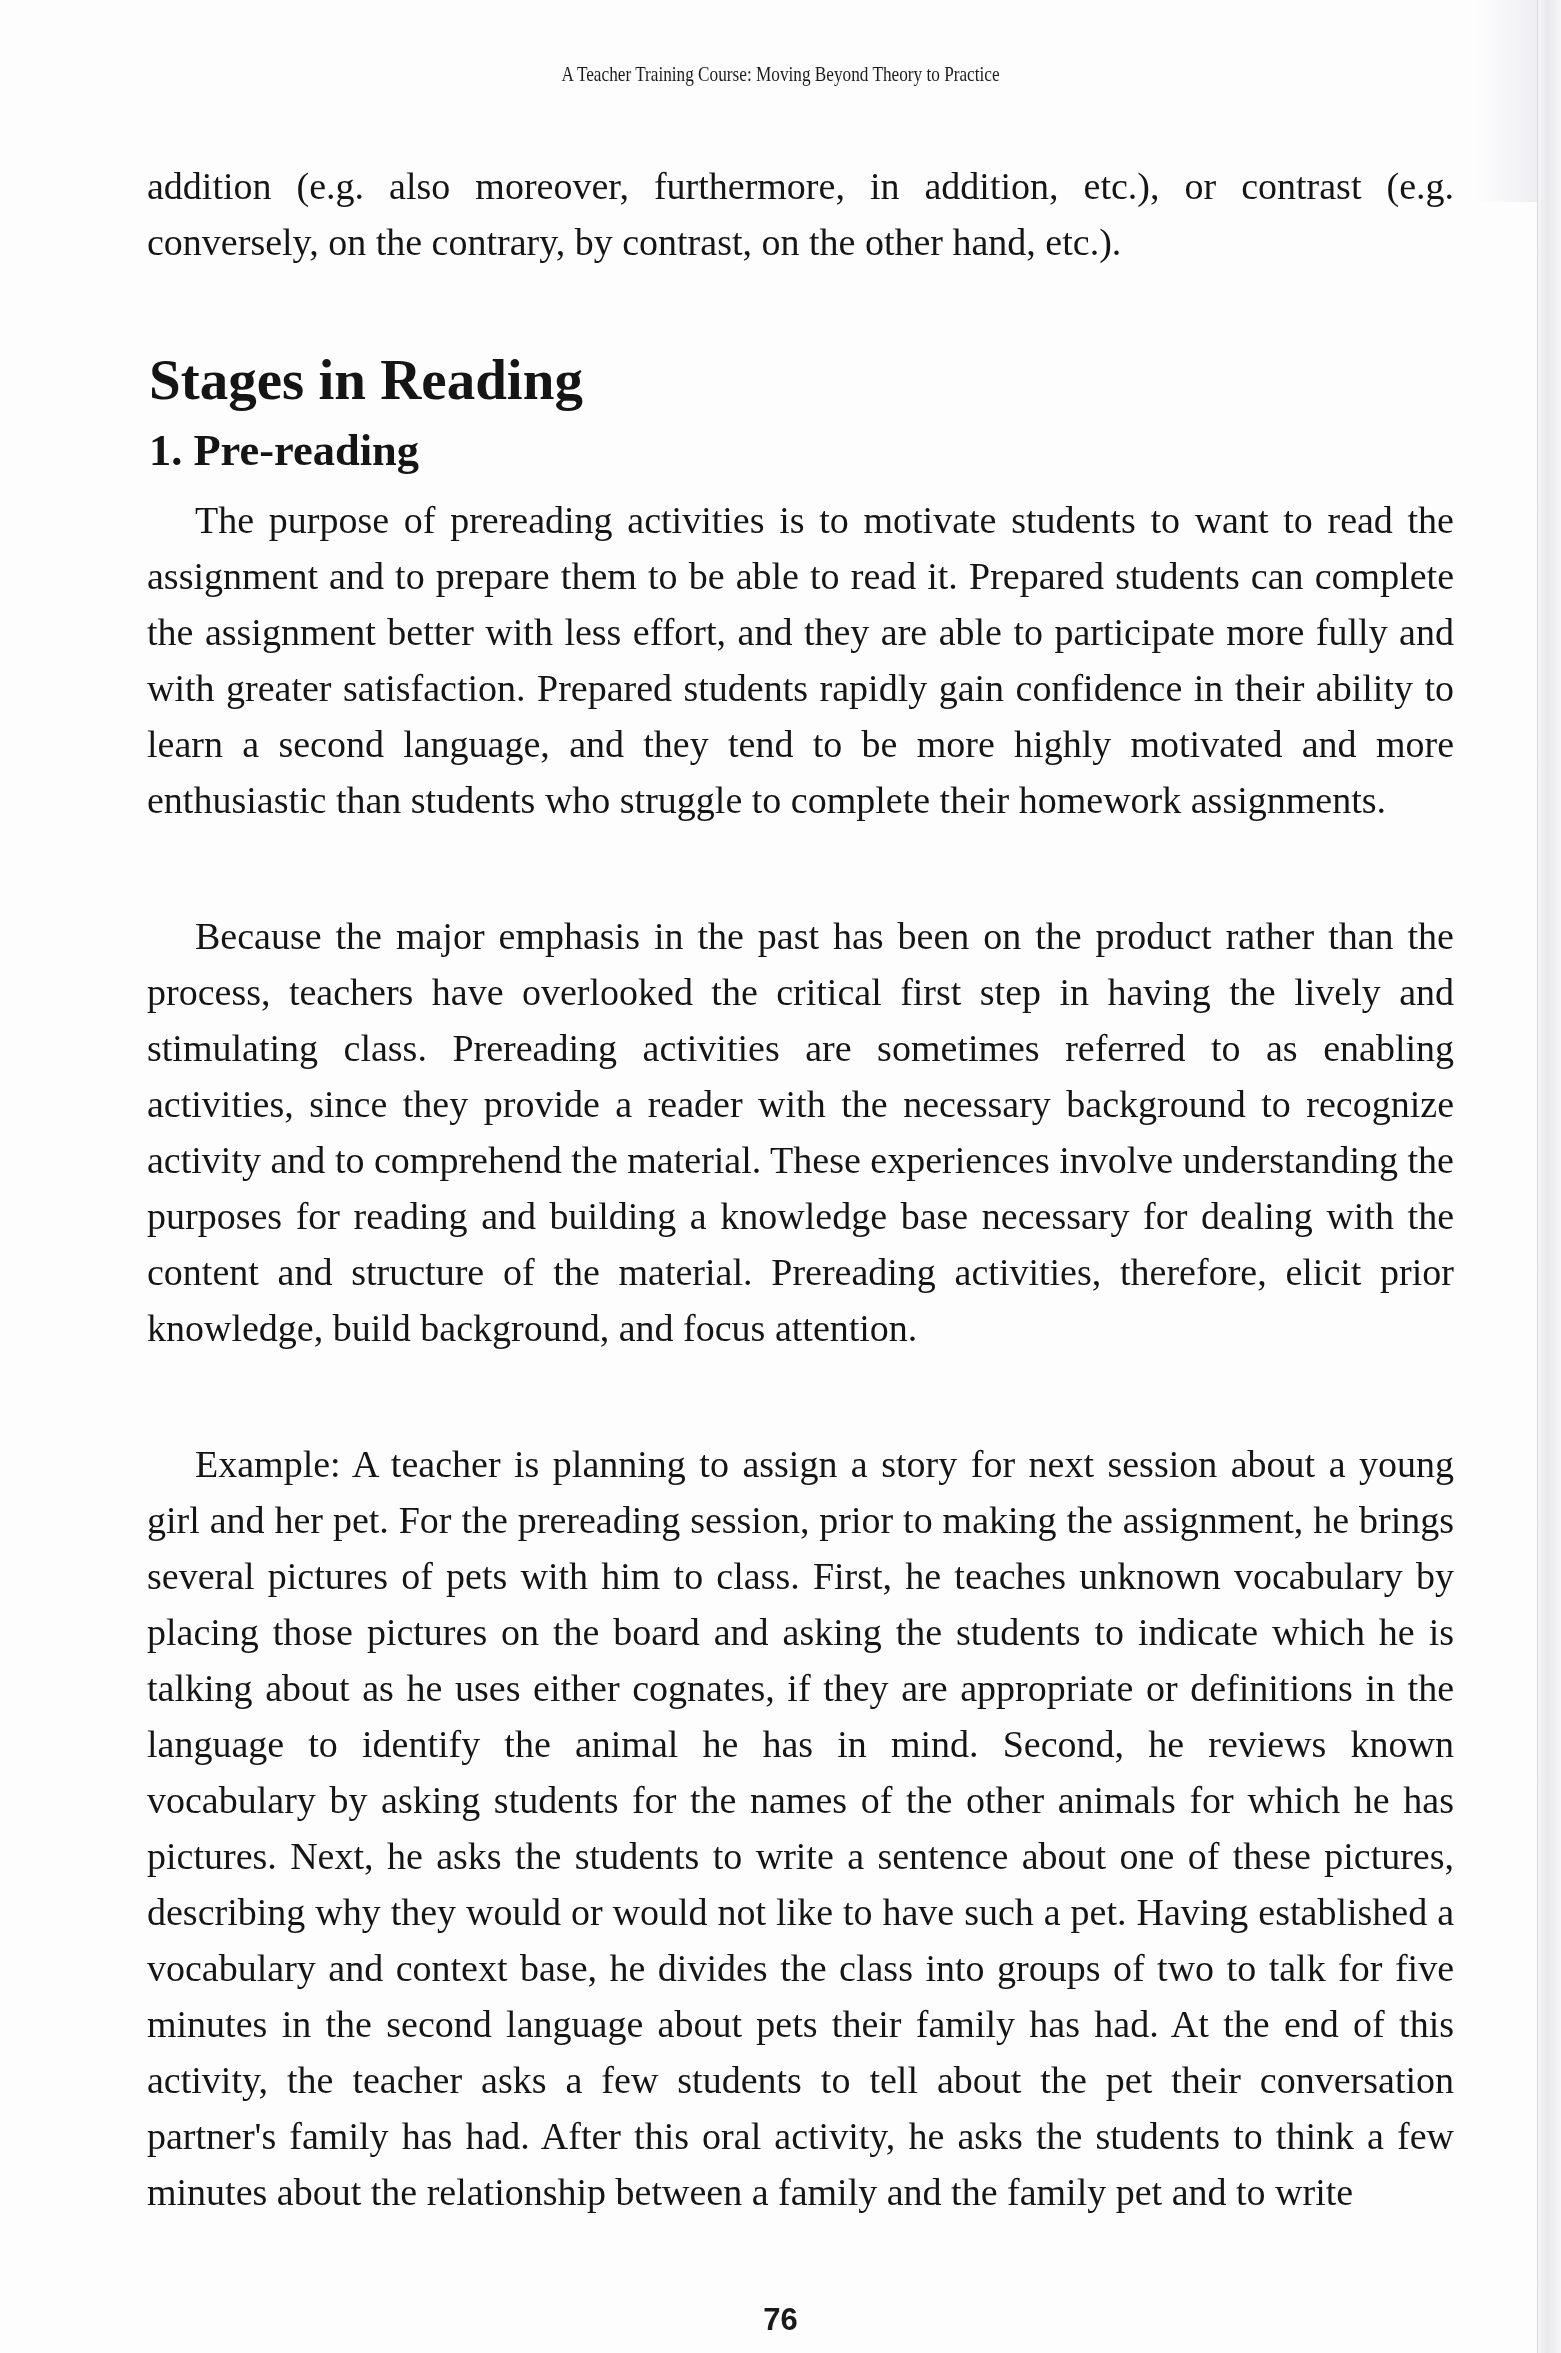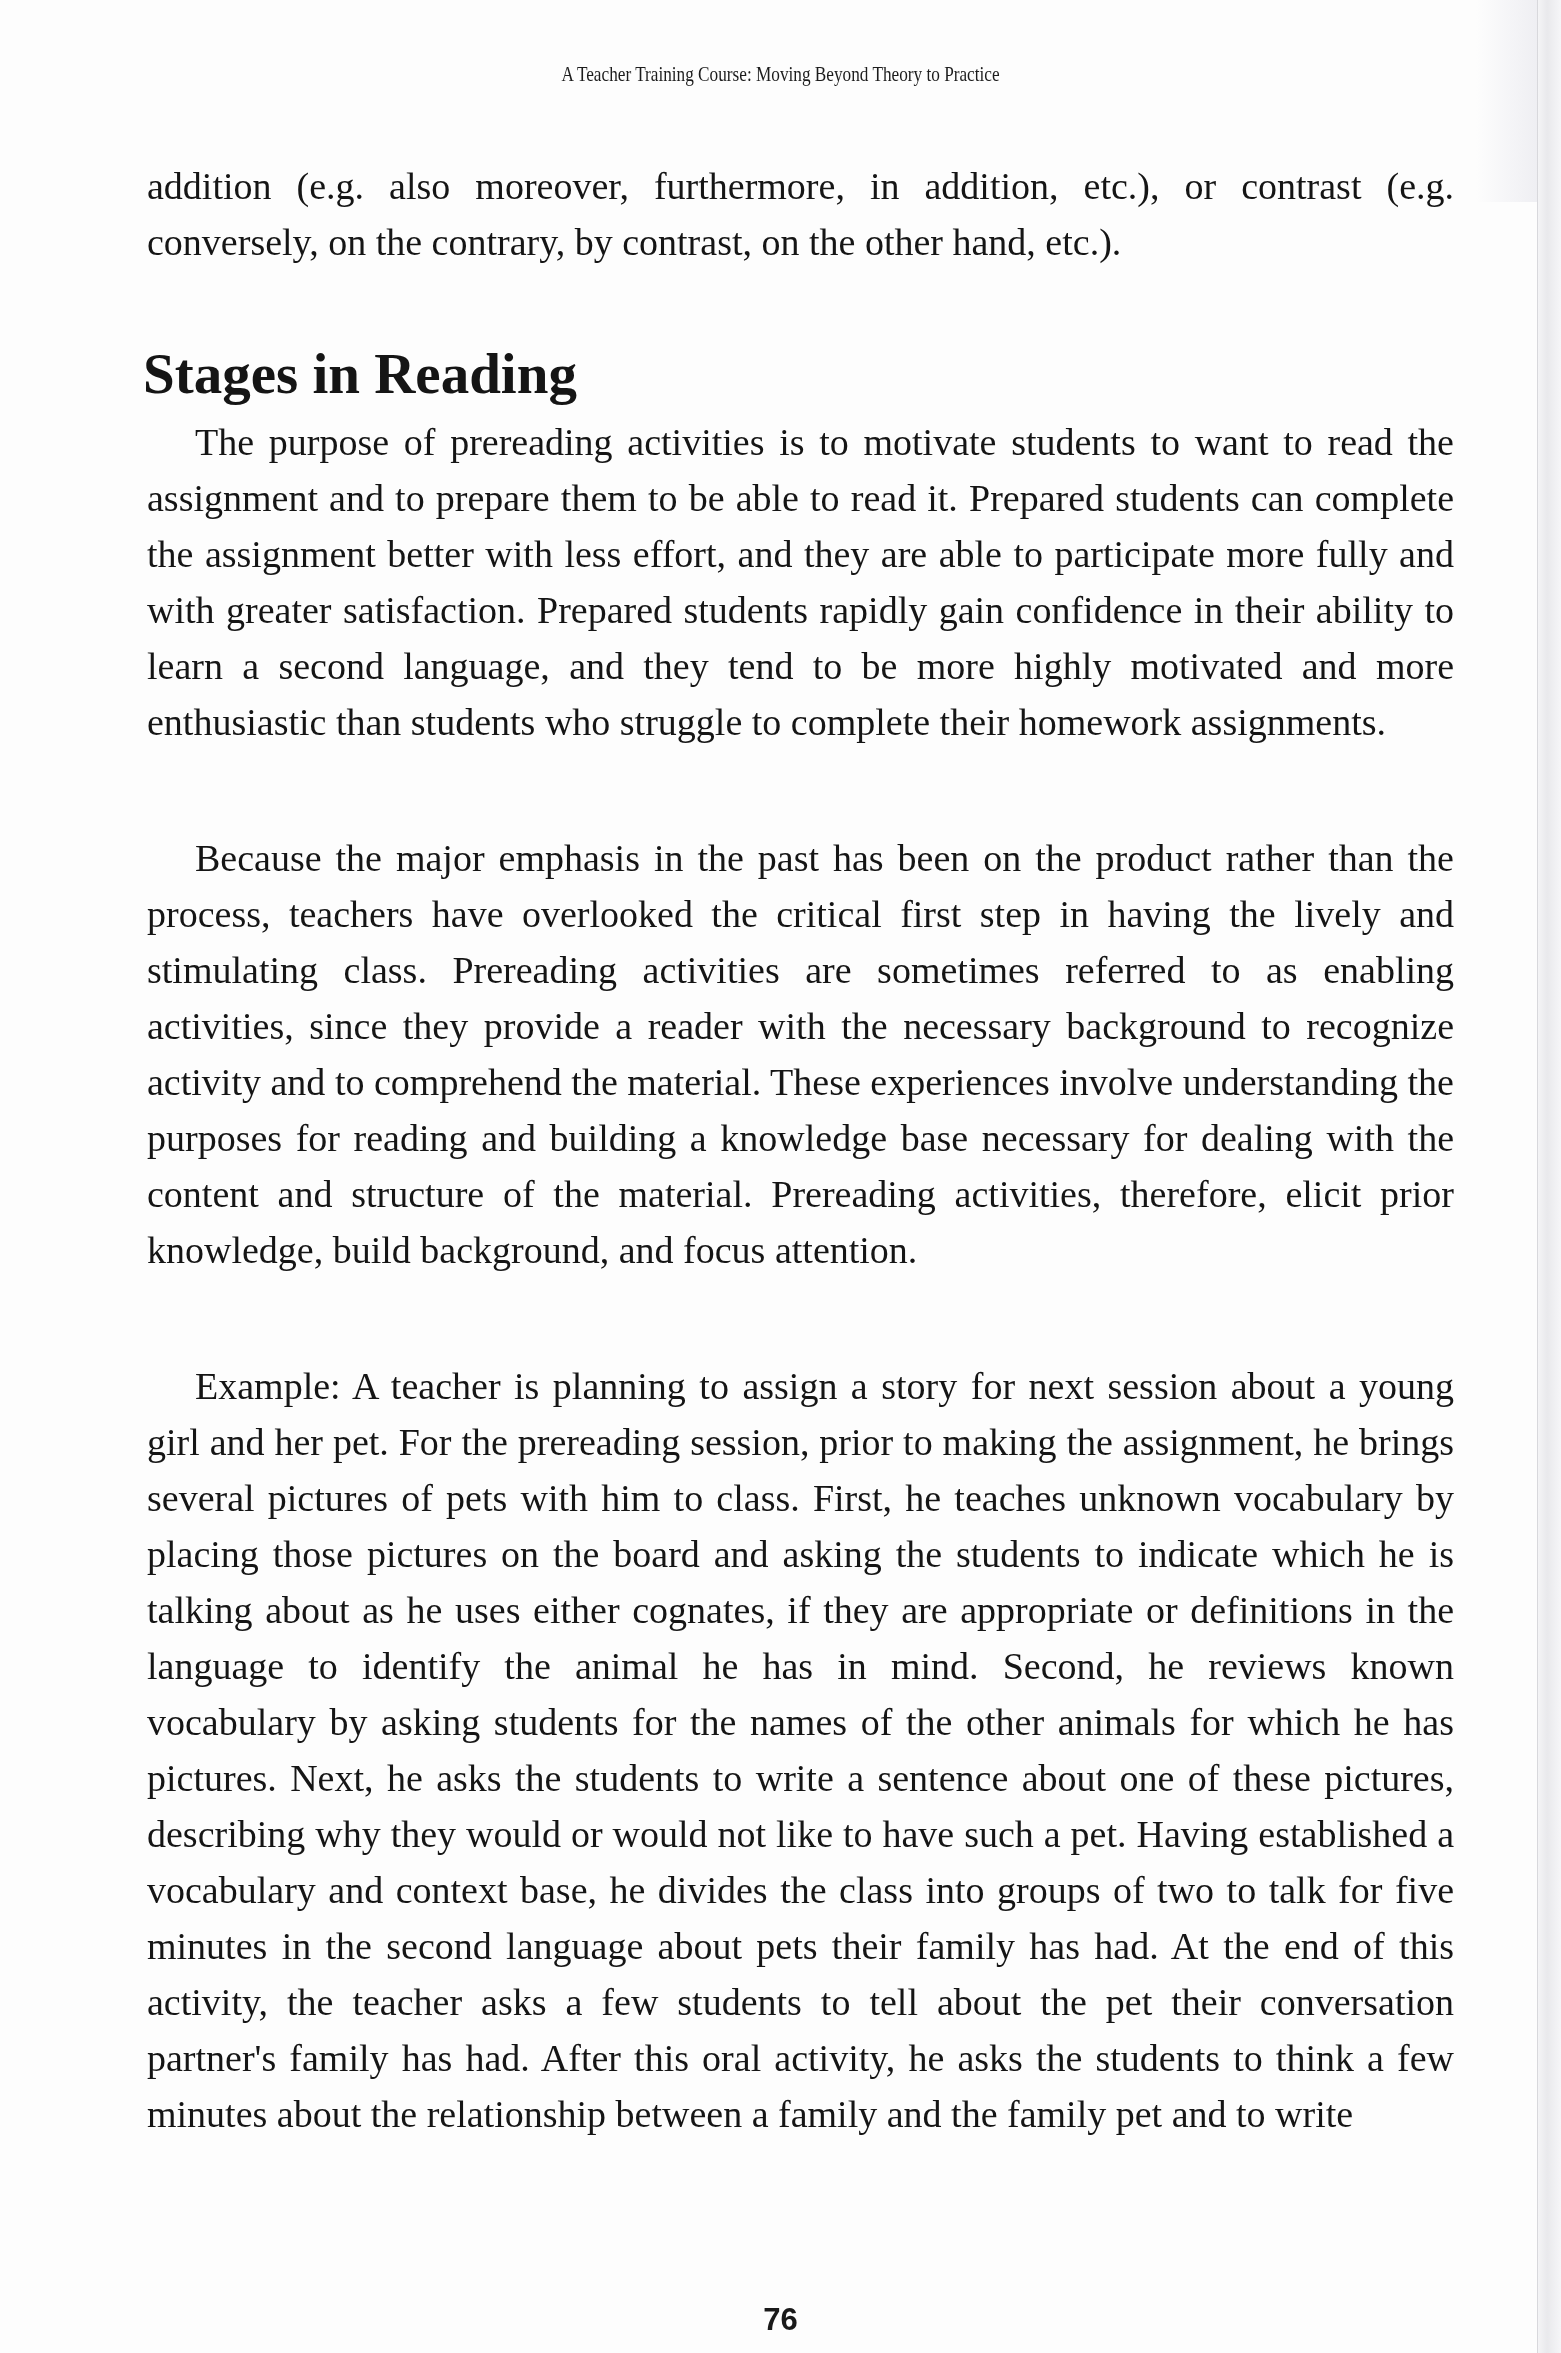--- a/index.html
+++ b/index.html
@@ -42,21 +42,21 @@
       width: 1331px;
       font-size: 38px;
       line-height: 56px;
       text-align: justify;
     }
     .content p { margin: 12px; }
     .indent { text-indent: 48px; }
     .gap { height: 56px; }
     .heading {
       font-weight: bold;
-      margin: 8px;
+      margin: 14px;
       line-height: 56px;
     }
     .italic { }
     .page-number {
       position: absolute;
       top: 2302px; left: 0; width: 1561px;
       text-align: center;
       font-family: "Liberation Sans", "DejaVu Sans", sans-serif;
       font-weight: bold;
       font-size: 31px;
@@ -68,20 +68,21 @@
 
 <div class="page-edge-shade"></div>
 <div class="page-edge-right"></div>
 
 <div class="running-header">A Teacher Training Course: Moving Beyond Theory to Practice</div>
 
 <div class="content">
   <p>addition (e.g. also moreover, furthermore, in addition, etc.), or contrast (e.g. conversely, on the contrary, by contrast, on the other hand, etc.).</p>
   <div class="gap"></div>
   <h2 class="heading">Stages in Reading</h2>
+  <h3 class="heading">1. Pre-reading</h3>
   <p class="indent">The purpose of prereading activities is to motivate students to want to read the assignment and to prepare them to be able to read it. Prepared students can complete the assignment better with less effort, and they are able to participate more fully and with greater satisfaction. Prepared students rapidly gain confidence in their ability to learn a second language, and they tend to be more highly motivated and more enthusiastic than students who struggle to complete their homework assignments.</p>
   <div class="gap"></div>
   <p class="indent">Because the major emphasis in the past has been on the product rather than the process, teachers have overlooked the critical first step in having the lively and stimulating class. Prereading activities are sometimes referred to as enabling activities, since they provide a reader with the necessary background to recognize activity and to comprehend the material. These experiences involve understanding the purposes for reading and building a knowledge base necessary for dealing with the content and structure of the material. Prereading activities, therefore, elicit prior knowledge, build background, and focus attention.</p>
   <div class="gap"></div>
   <p class="indent"><span class="italic">Example:</span><span> A teacher is planning to assign a story for next session about a young girl and her pet. For the prereading session, prior to making the assignment, he brings several pictures of pets with him to class. First, he teaches unknown vocabulary by placing those pictures on the board and asking the students to indicate which he is talking about as he uses either cognates, if they are appropriate or definitions in the language to identify the animal he has in mind. Second, he reviews known vocabulary by asking students for the names of the other animals for which he has pictures. Next, he asks the students to write a sentence about one of these pictures, describing why they would or would not like to have such a pet. Having established a vocabulary and context base, he divides the class into groups of two to talk for five minutes in the second language about pets their family has had. At the end of this activity, the teacher asks a few students to tell about the pet their conversation partner's family has had. After this oral activity, he asks the students to think a few minutes about the relationship between a family and the family pet and to write</span></p>
 </div>
 
 <div class="page-number">76</div>
 
 

